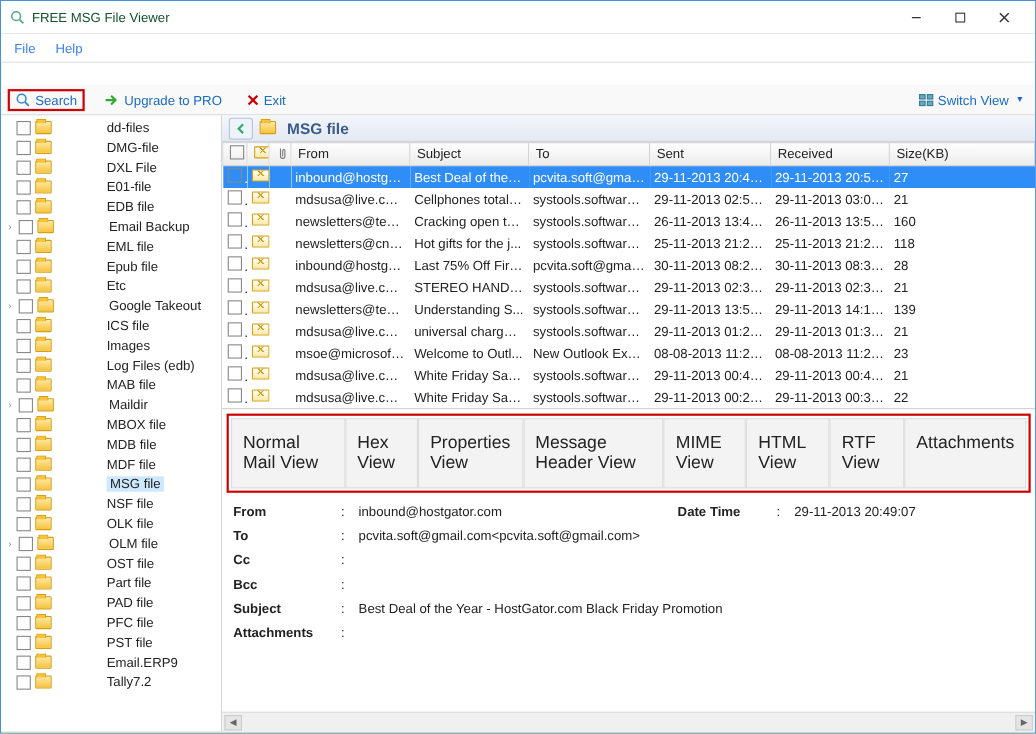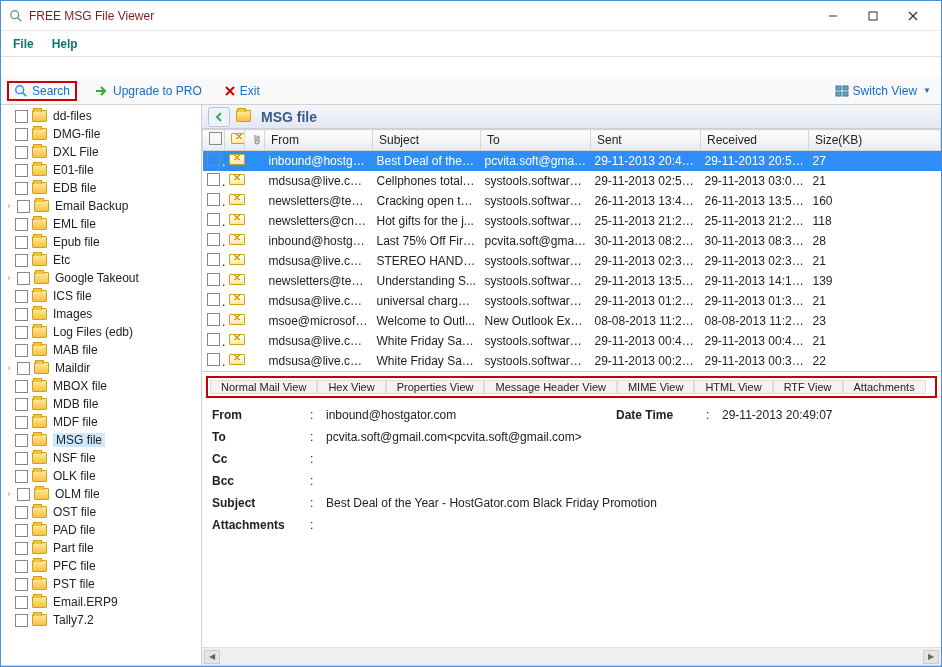--- a/index.html
+++ b/index.html
@@ -1,35 +1,35 @@
 <!DOCTYPE html>
 <html><head>
 <meta charset="utf-8">
 <style>
 * { box-sizing: border-box; margin: 0; padding: 0; }
 body { font-family: "Segoe UI", Tahoma, sans-serif; font-size: 12px; background: #fff; color: #222; width: 942px; height: 667px; overflow: hidden; border: 1px solid #4a90d9; }
 .titlebar { height: 30px; display: flex; align-items: center; padding: 0 8px; background: #fff; border-bottom: 1px solid #e8e8e8; }
-.titlebar .title { flex: 1; font-size: 12px; color: #7f1d1d; display: flex; align-items: center; gap: 6px; }
+.titlebar .title { flex: 1; font-size: 12px; color: #14532d; display: flex; align-items: center; gap: 6px; }
 .winbtns { display: flex; gap: 0; }
 .winbtn { width: 40px; height: 28px; display: flex; align-items: center; justify-content: center; color: #333; }
 .menubar { height: 26px; display: flex; align-items: center; padding: 0 12px; gap: 18px; background: #fff; border-bottom: 1px solid #e0e0e0; }
-.menubar span { color: #0f766e; cursor: default; font-weight: bold; }
+.menubar span { color: #3b82f6; cursor: default; }
 .toolbar { height: 28px; display: flex; align-items: center; padding: 0 6px; gap: 14px; background: #f9f9f9; border-bottom: 1px solid #d0d0d0; margin-top: 20px; }
 .tool { display: flex; align-items: center; gap: 4px; color: #1a6bc4; cursor: default; padding: 2px 4px; }
 .tool.search { border: 2px solid #c00; padding: 1px 5px; }
 .spacer { flex: 1; }
 .main { display: flex; height: 560px; }
 .sidebar { width: 201px; border-right: 1px solid #d0d0d0; overflow-y: auto; background: #fff; padding-top: 2px; }
 .tree-row { display: flex; align-items: center; height: 18px; padding-left: 14px; gap: 2px; white-space: nowrap; }
 .tree-row.has-expand { padding-left: 2px; }
 .expand { width: 12px; color: #888; font-size: 9px; text-align: center; }
 .chk { width: 13px; height: 13px; border: 1px solid #888; display: inline-block; margin-right: 2px; }
 .folder { width: 15px; height: 12px; background: linear-gradient(#ffe9a6,#f6c33b); border: 1px solid #d4a017; border-radius: 1px; display: inline-block; margin-right: 4px; position: relative; }
 .folder::before { content: ""; position: absolute; top: -3px; left: 0; width: 7px; height: 3px; background: #f6c33b; border: 1px solid #d4a017; border-bottom: none; border-radius: 1px 1px 0 0; }
-.tree-label { font-size: 12px; }
+.tree-label { font-size: 12px; margin-left: 44px; }
 .tree-row.selected .tree-label { background: #cde8ff; padding: 0 3px; }
 .content { flex: 1; display: flex; flex-direction: column; background: #fff; position: relative; }
 .content-header { height: 24px; display: flex; align-items: center; gap: 6px; padding: 2px 6px; background: linear-gradient(#f4f6fb, #e3e8f2); border-bottom: 1px solid #c9d0dc; font-weight: bold; color: #3a5a8a; font-size: 14px; }
 .nav-btn { width: 22px; height: 20px; background: #eef2f9; border: 1px solid #b7c3d8; border-radius: 3px; display: flex; align-items: center; justify-content: center; }
 .table-wrap { flex: 0 0 auto; overflow: hidden; border-bottom: 1px solid #d0d0d0; }
 table { border-collapse: collapse; width: 100%; table-layout: fixed; }
 th { background: linear-gradient(#fdfdfd,#ececec); border: 1px solid #d5d5d5; font-weight: normal; text-align: left; padding: 2px 6px; font-size: 12px; height: 18px; white-space: nowrap; overflow: hidden; }
 td { padding: 2px 4px; font-size: 12px; white-space: nowrap; overflow: hidden; text-overflow: ellipsis; height: 20px; border-bottom: 0; }
 tr.selected td { background: #2e8df7; color: #fff; }
 .col-chk { width: 22px; }
@@ -37,21 +37,21 @@
 .col-att { width: 20px; }
 .col-from { width: 108px; }
 .col-subj { width: 108px; }
 .col-to { width: 110px; }
 .col-sent { width: 110px; }
 .col-recv { width: 108px; }
 .col-size { width: auto; }
 .mail-icon { width: 16px; height: 11px; background: linear-gradient(#fff,#ffe9a6); border: 1px solid #d4a017; border-radius: 1px; display: inline-block; position: relative; }
 .mail-icon::after { content: ""; position: absolute; top: 0; left: 0; right: 0; height: 5px; background: linear-gradient(135deg, transparent 45%, #d4a017 46%, #d4a017 54%, transparent 55%), linear-gradient(-135deg, transparent 45%, #d4a017 46%, #d4a017 54%, transparent 55%); }
 .view-tabs { display: flex; border: 2px solid #c00; padding: 2px; gap: 0; margin: 4px; }
-.vtab { padding: 0 10px; background: #f3f3f3; border: 1px solid #ddd; font-size: 11px; cursor: default; }
+.vtab { padding: 13px 10px; background: #f3f3f3; border: 1px solid #ddd; font-size: 16px; cursor: default; }
 .details { padding: 6px 10px; flex: 1; overflow: auto; }
 .det-row { display: flex; align-items: flex-start; min-height: 22px; font-size: 12px; }
 .det-label { width: 98px; font-weight: bold; }
 .det-colon { width: 16px; }
 .det-val { flex: 1; }
 .hscroll { height: 18px; background: #f0f0f0; border-top: 1px solid #ddd; display: flex; align-items: center; justify-content: space-between; padding: 0 2px; }
 .sc-btn { width: 16px; height: 14px; background: #e5e5e5; border: 1px solid #ccc; display: flex; align-items: center; justify-content: center; font-size: 8px; color: #666; }
 .statusbar { height: 22px; border-top: 1px solid #d0d0d0; display: flex; align-items: center; padding: 0 14px; font-size: 12px; background: #bef264; }
 svg { display: block; }
 </style>
@@ -253,26 +253,26 @@
         <span class="tree-label">OLM file</span>
       </div>
       <div class="tree-row">
         <span class="chk"></span>
         <span class="folder"></span>
         <span class="tree-label">OST file</span>
       </div>
       <div class="tree-row">
         <span class="chk"></span>
         <span class="folder"></span>
+        <span class="tree-label">Part file</span>
+      </div>
+      <div class="tree-row">
+        <span class="chk"></span>
+        <span class="folder"></span>
         <span class="tree-label">PAD file</span>
-      </div>
-      <div class="tree-row">
-        <span class="chk"></span>
-        <span class="folder"></span>
-        <span class="tree-label">Part file</span>
       </div>
       <div class="tree-row">
         <span class="chk"></span>
         <span class="folder"></span>
         <span class="tree-label">PFC file</span>
       </div>
       <div class="tree-row">
         <span class="chk"></span>
         <span class="folder"></span>
         <span class="tree-label">PST file</span>

